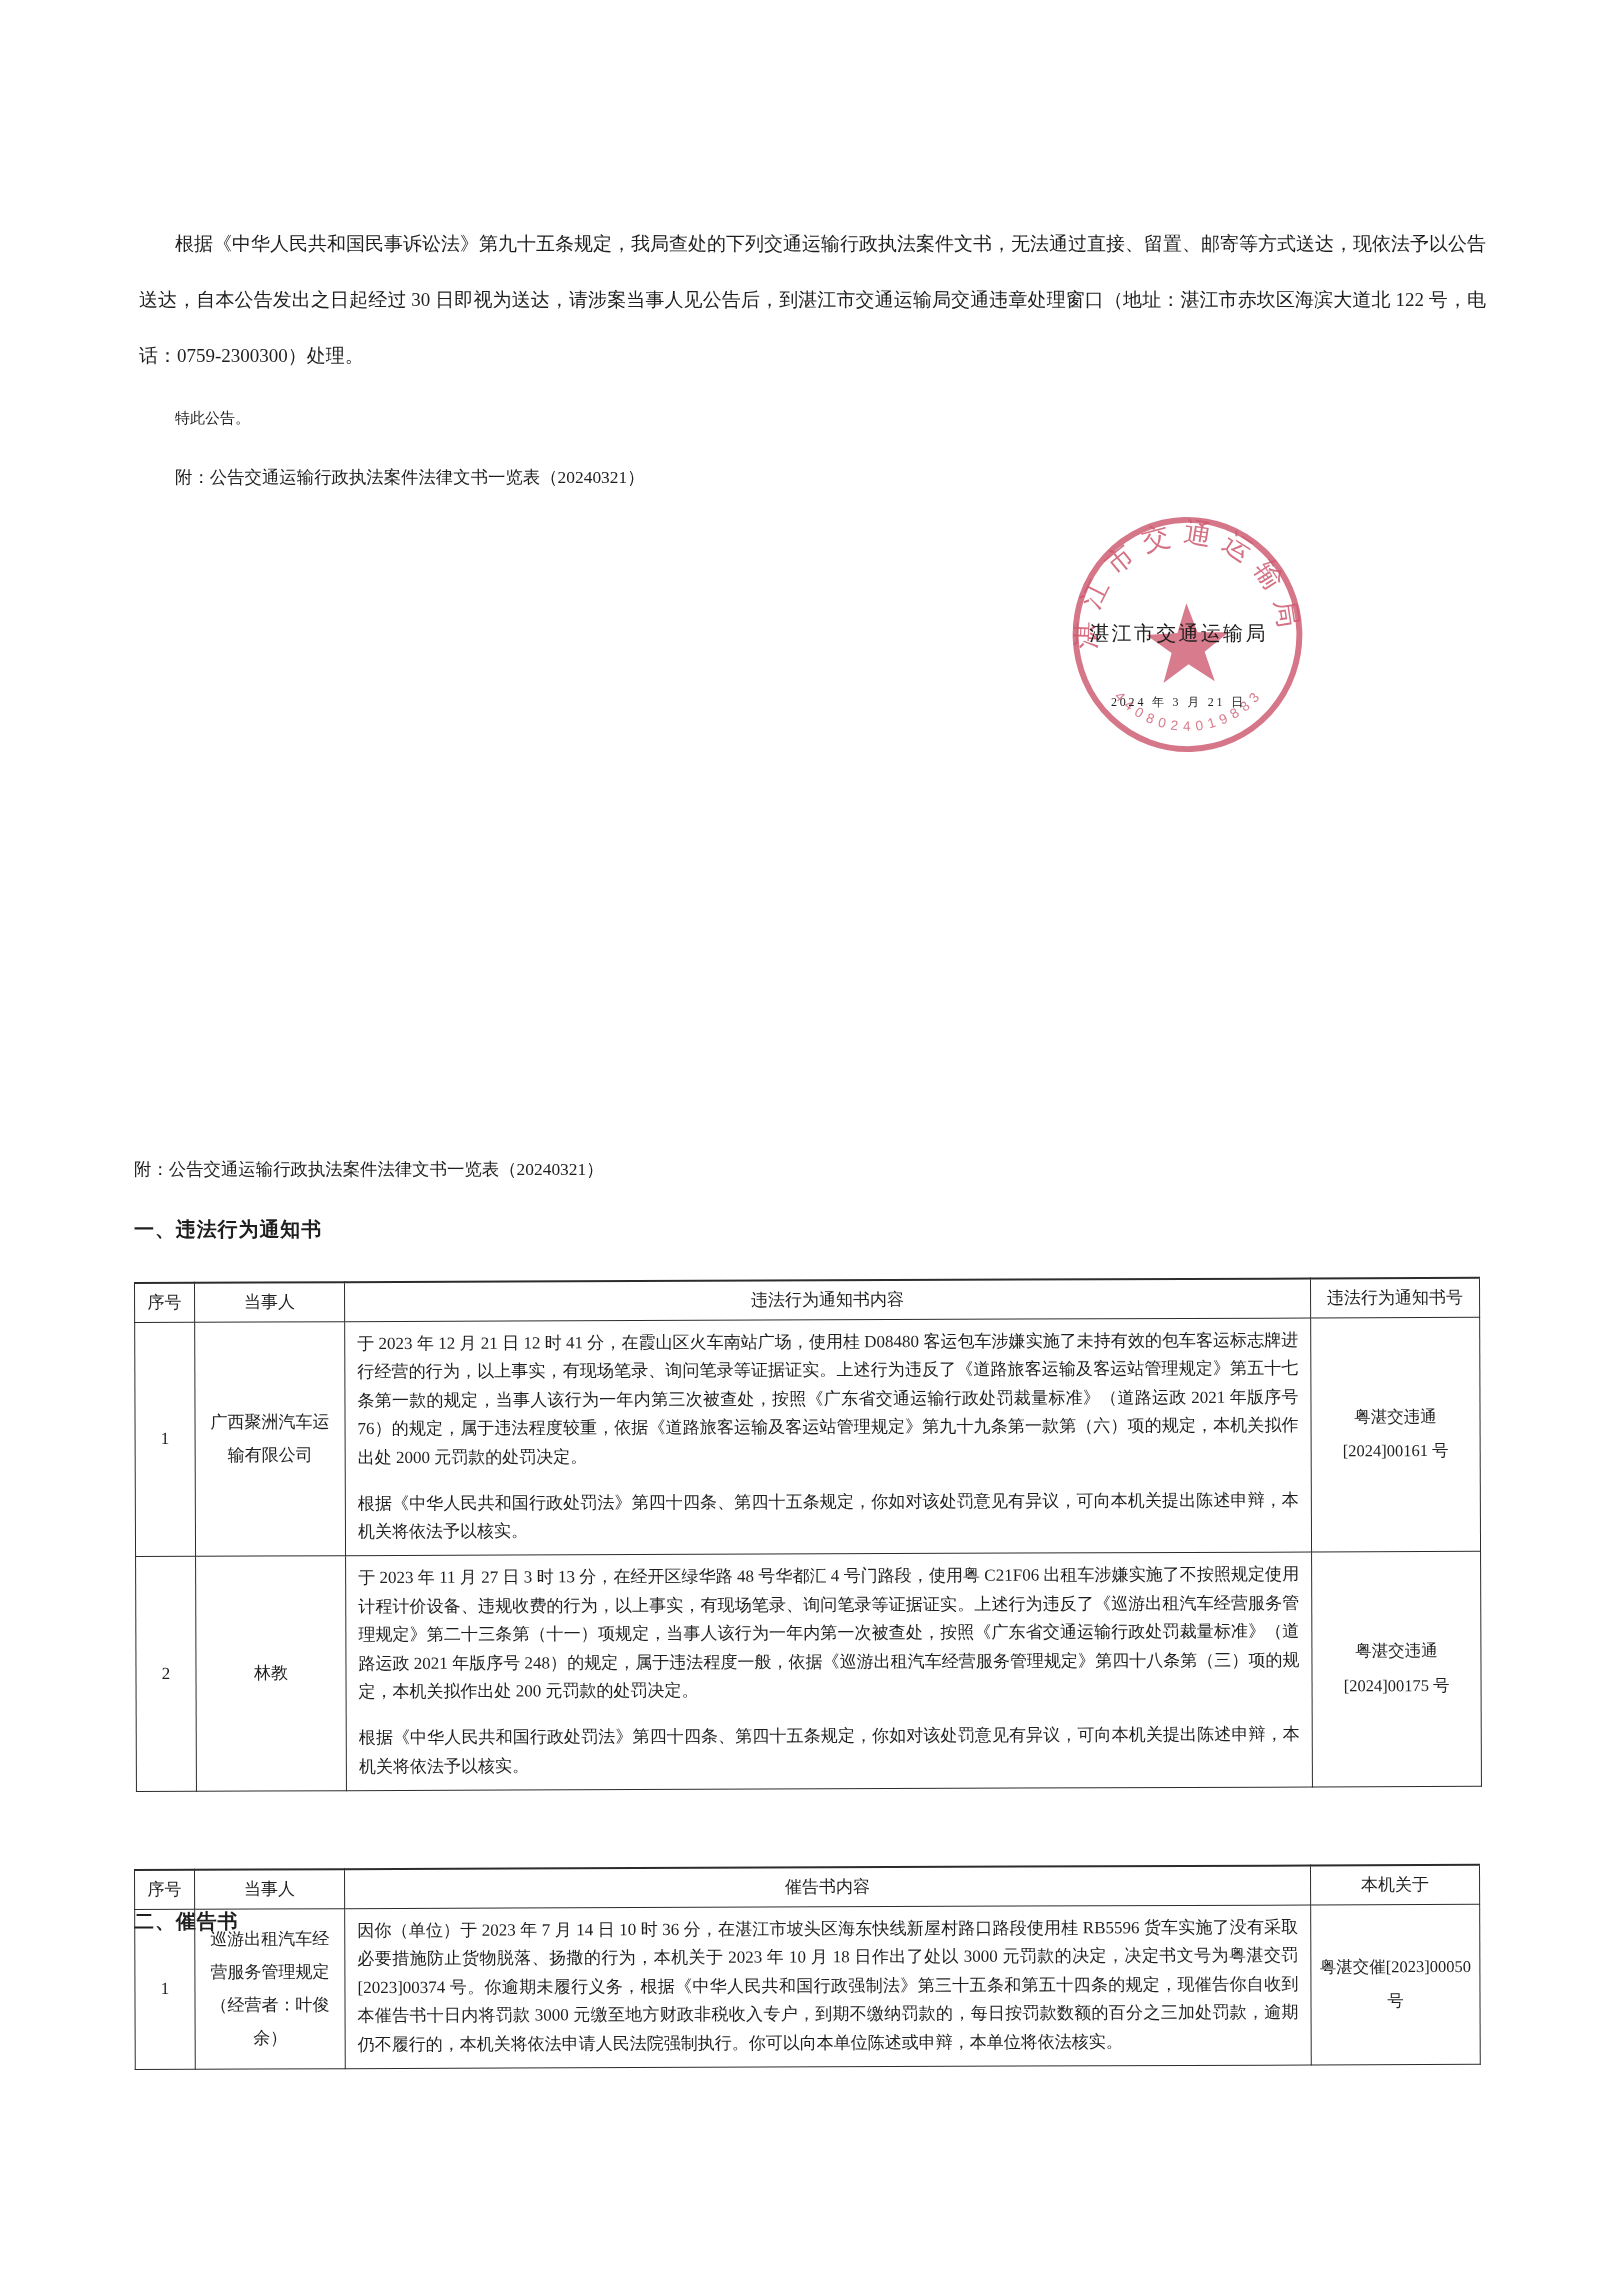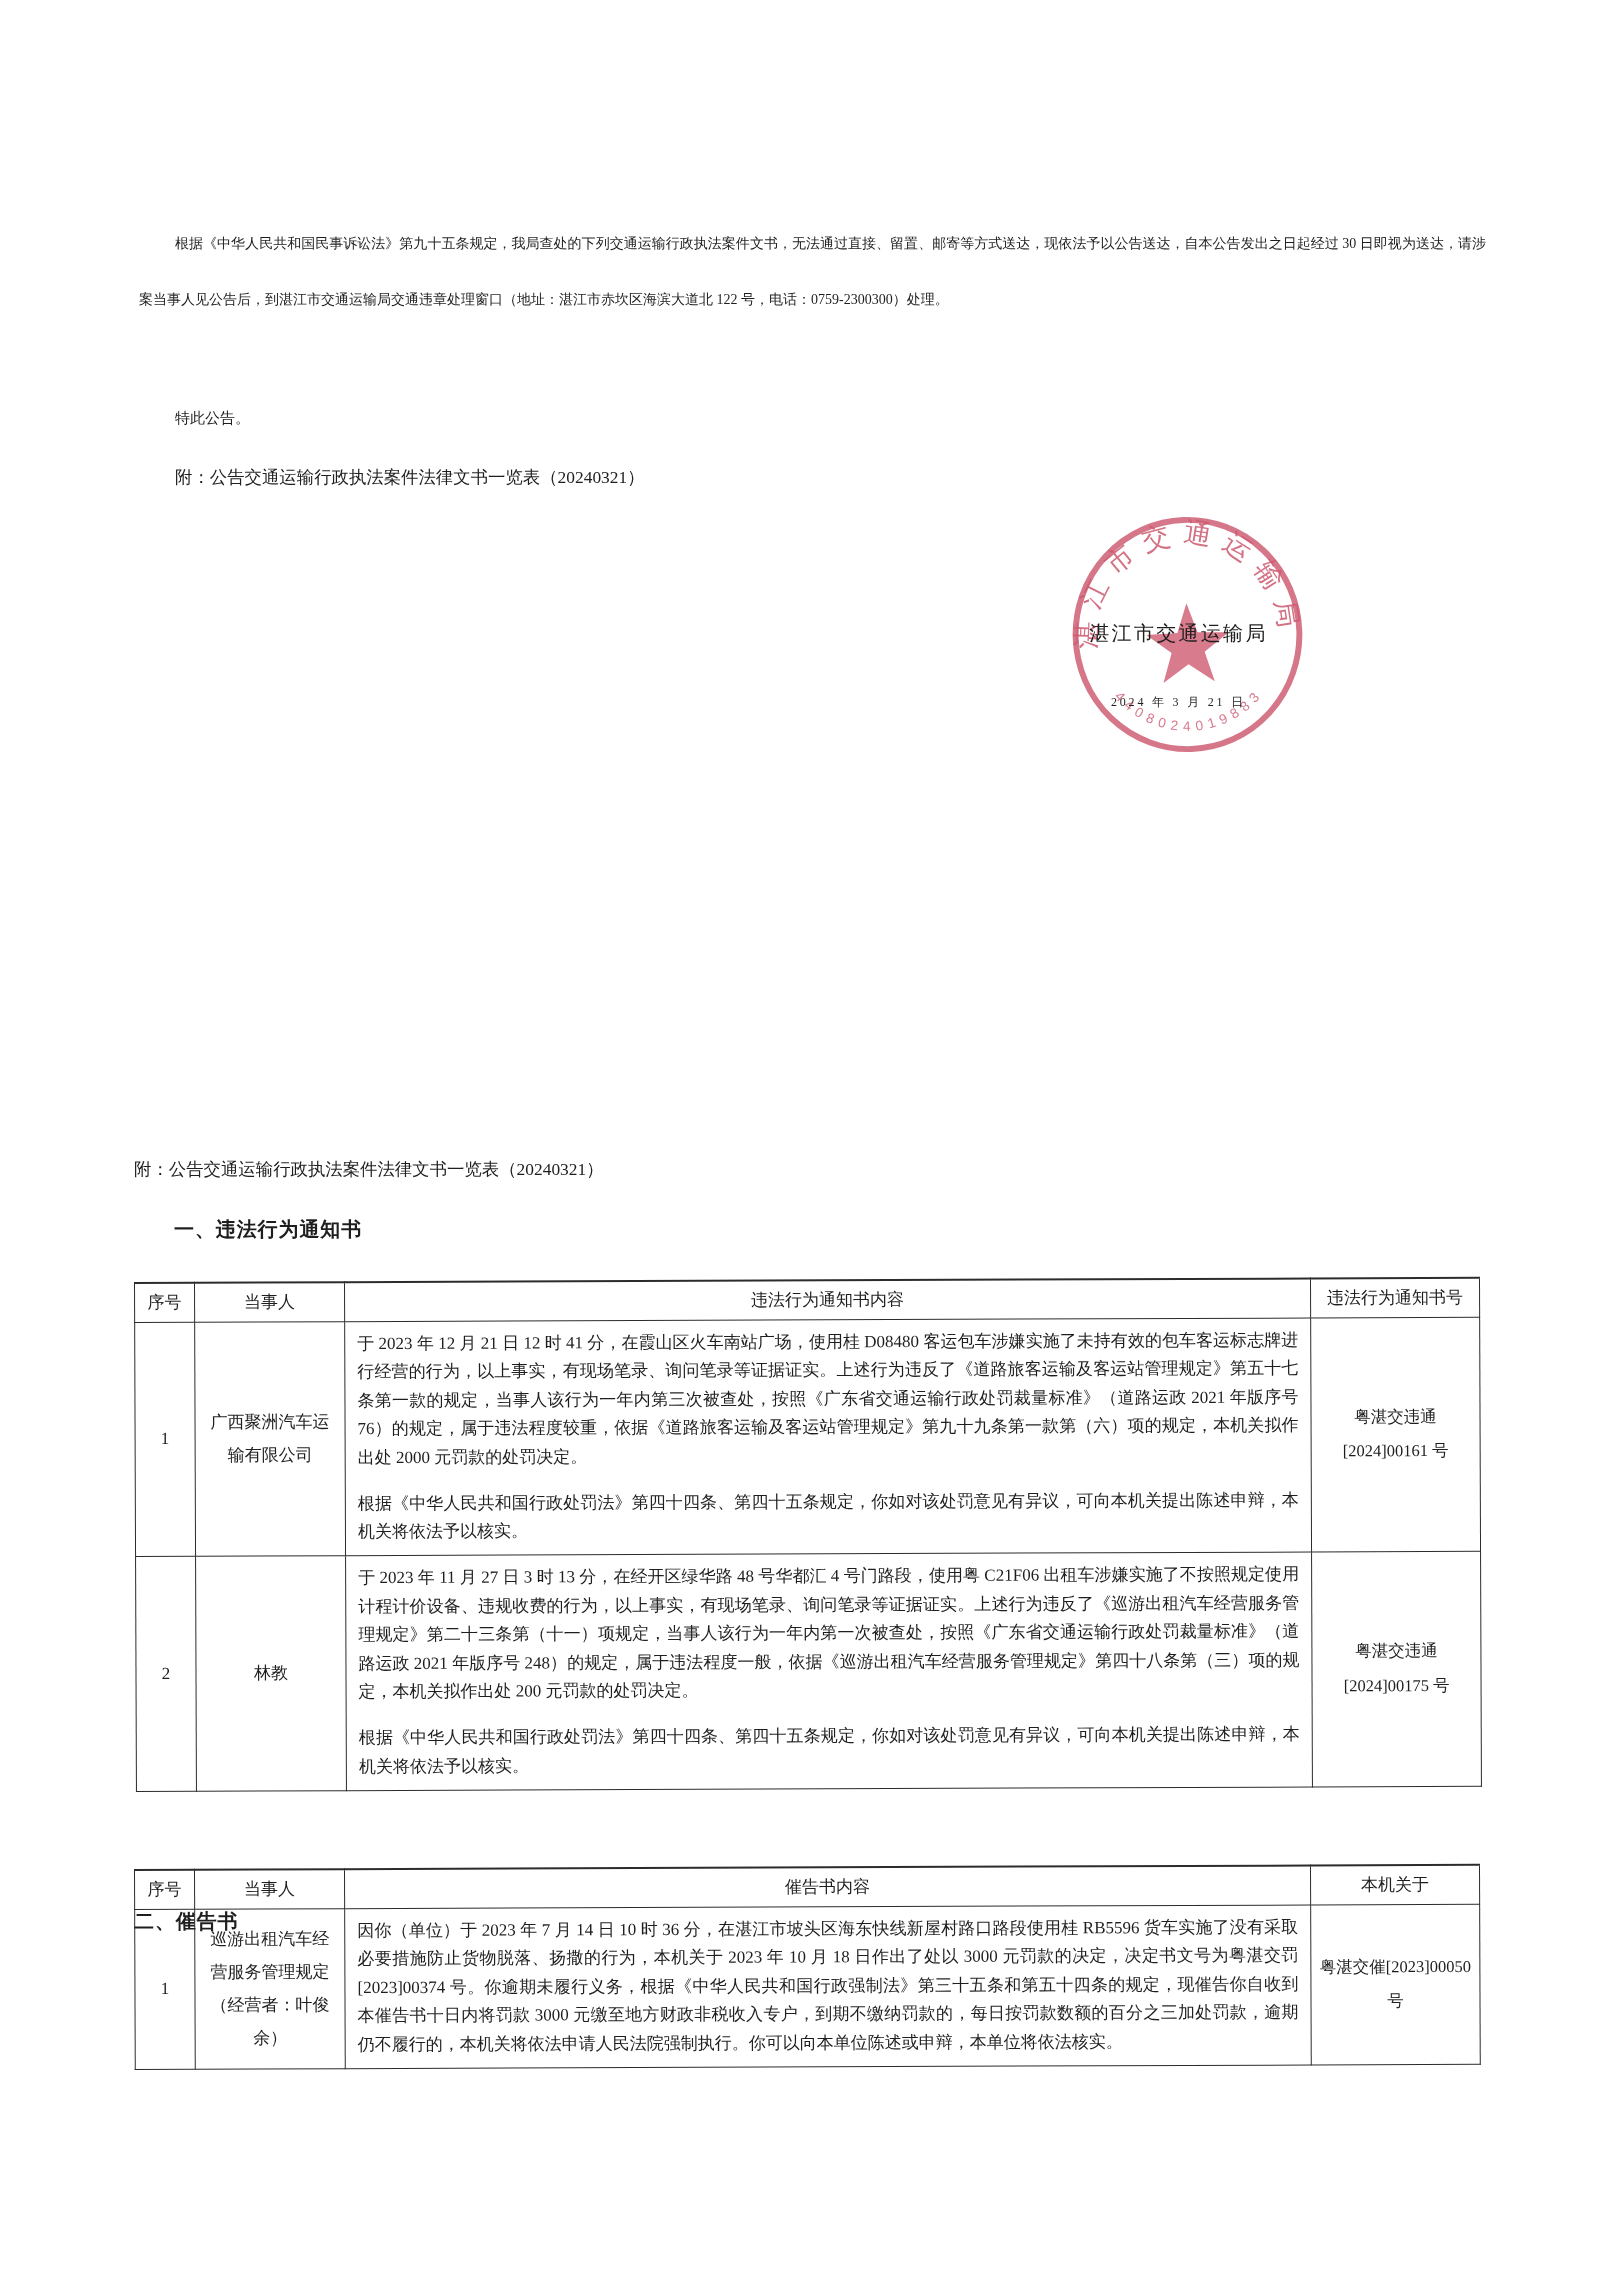--- a/index.html
+++ b/index.html
@@ -16,21 +16,21 @@
     position: absolute;
     top: 109px; left: 0; width: 100%;
     text-align: center;
     font-size: 21px;
     font-weight: bold;
     letter-spacing: 1.4px;
   }
   .body-para {
     position: absolute;
     top: 216px; left: 139px; width: 1347px;
-    font-size: 14px;
+    font-size: 19px;
     line-height: 56px;
     text-indent: 36px;
     text-align: justify;
   }
   .closing {
     position: absolute;
     top: 409px; left: 139px; width: 918px;
     font-size: 15px;
     text-indent: 36px;
   }
@@ -68,21 +68,21 @@
     top: 1157px; left: 134px; width: 1194px;
     font-size: 17.4px;
   }
   .section-title {
     position: absolute;
     left: 134px;
     font-size: 20px;
     font-weight: bold;
     letter-spacing: 0.9px;
   }
-  .sec1-title { top: 1216px; margin-left: 40px; }
+  .sec1-title { top: 1216px; }
   .sec2-title { top: 1908px; }
 
   table.doc-table {
     position: absolute;
     left: 134px;
     width: 1345px;
     border-collapse: collapse;
     table-layout: fixed;
     background: transparent;
   }

